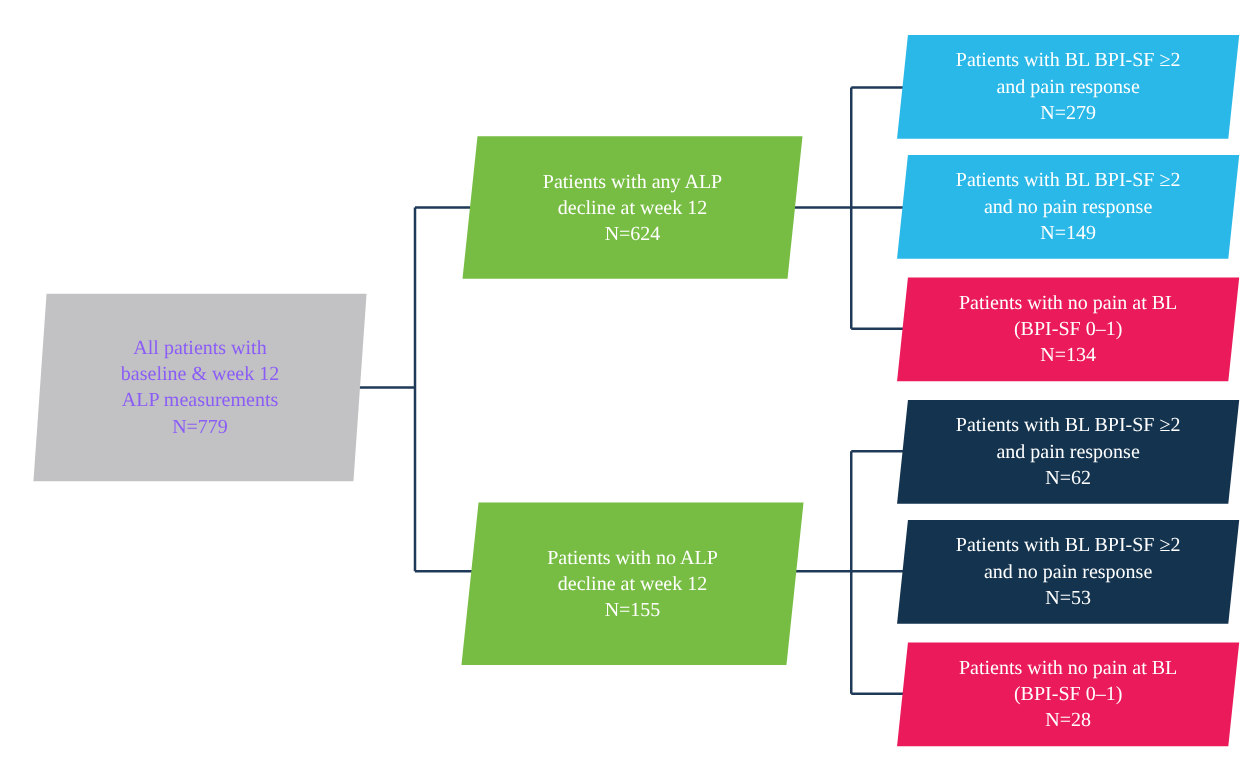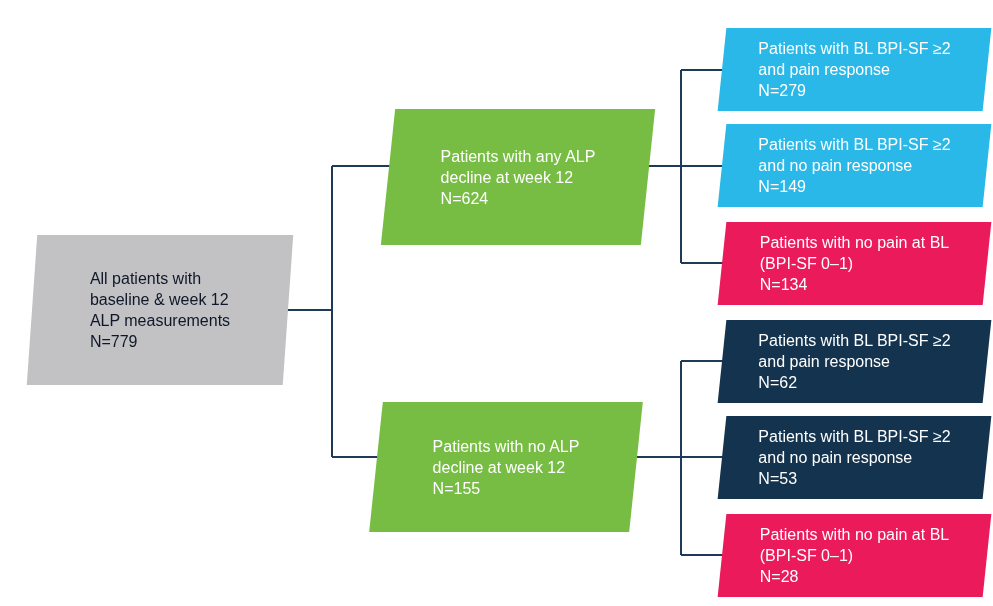--- a/index.html
+++ b/index.html
@@ -23,41 +23,42 @@
     position: absolute;
     inset: 0;
   }
   .node .label {
     position: relative;
     display: flex;
     align-items: center;
     justify-content: center;
     width: 100%;
     height: 100%;
-    text-align: left;
+    text-align: center;
     white-space: pre-line;
     font-size: 16px;
     line-height: 21px;
+    font-family: Liberation Serif, serif;
   }
   
   .skew6 .bg { transform: skewX(-6deg); }
   .skew4 .bg { transform: skewX(-4deg); }
 
   .bg-gray  { background: #c2c2c4; }
   .bg-green { background: #77bd43; }
   .bg-cyan  { background: #29b8e8; }
   .bg-pink  { background: #ea1a5b; }
   .bg-navy  { background: #14334e; }
 
-  .text-dark  { color: #0f172a; }
+  .text-dark  { color: #8b5cf6; }
   .text-light { color: #ffffff; }
 
   
   .n-root  { left: 32px;  top: 235px; width: 256px; height: 150px; }
-  .n-g1    { left: 388px; top: 109px; width: 260px; height: 136px; }
+  .n-g1    { left: 376px; top: 109px; width: 260px; height: 114px; }
   .n-g2    { left: 376px; top: 402px; width: 260px; height: 130px; }
   .n-leaf  { left: 722px; width: 265px; height: 83px; }
   .n-l1 { top: 28px; }
   .n-l2 { top: 124px; }
   .n-l3 { top: 222px; }
   .n-l4 { top: 320px; }
   .n-l5 { top: 416px; }
   .n-l6 { top: 514px; }
 </style>
 </head>

